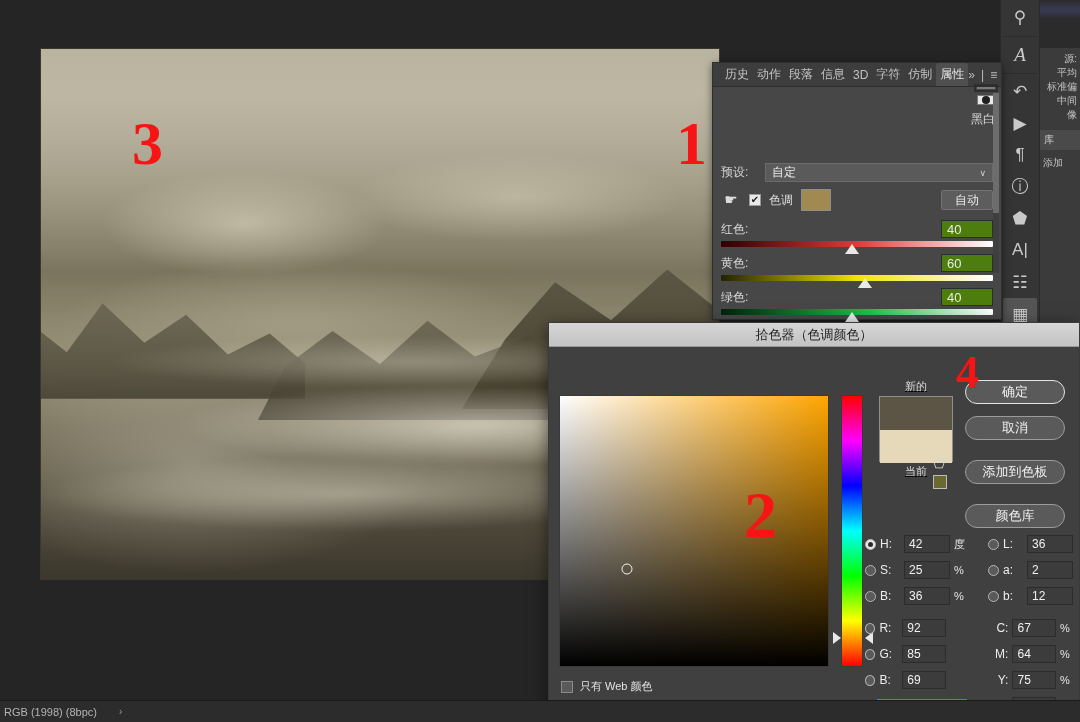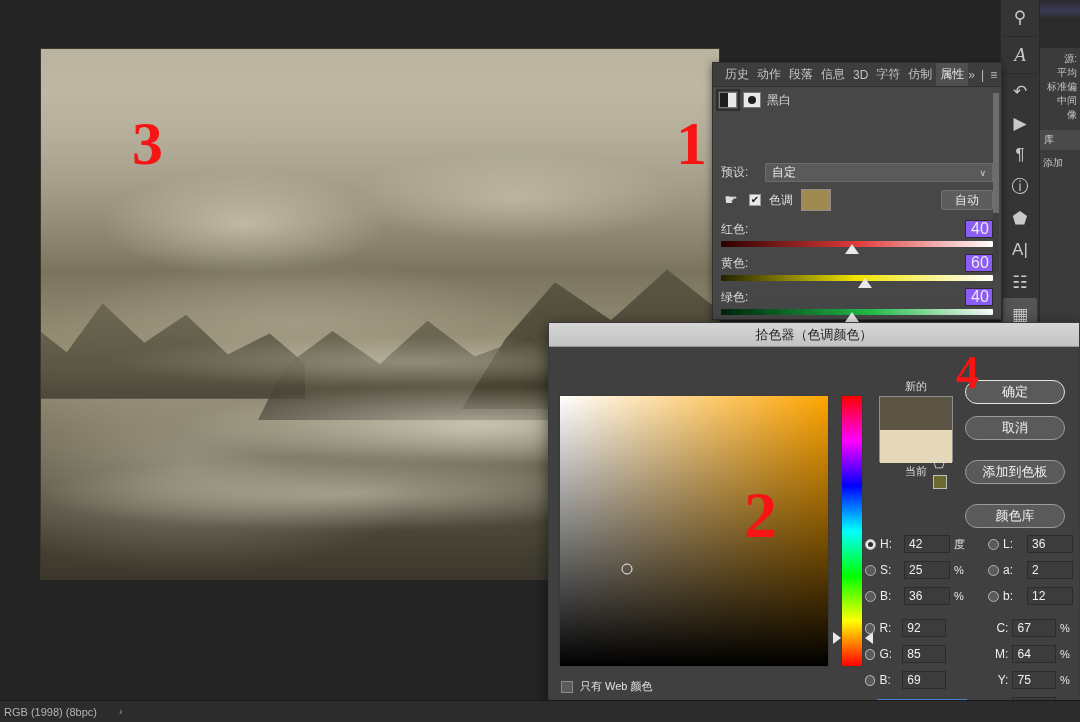--- a/index.html
+++ b/index.html
@@ -110,21 +110,21 @@
     box-shadow: 0 2px 8px rgba(0,0,0,0.5);
   }
   .panel-tabs {
     display: flex; align-items: center; height: 24px; background: #3d3d3d;
     border-bottom: 1px solid #2e2e2e; padding-left: 8px;
   }
   .ptab { color: #c2c2c2; font-size: 12px; padding: 3px 4px; white-space: nowrap; }
   .ptab.active { background: #4f4f4f; color: #e6e6e6; border-radius: 2px 2px 0 0; }
   .tabs-right { margin-left: auto; display: flex; align-items: center; gap: 6px; padding-right: 6px; color: #bdbdbd; font-size: 12px; }
 
-  .panel-head { display: flex; align-items: center; height: 26px; padding: 0 6px; gap: 6px; background: #474747; }
+  .panel-head { display: flex; align-items: flex-end; height: 26px; padding: 0 6px; gap: 6px; background: #474747; flex-direction: column; }
   .mini-sq { width: 18px; height: 16px; border: 1px solid #7a7a7a; display: inline-block;
     background: linear-gradient(to right, #1c1c1c 0 50%, #e8e8e8 50% 100%); }
   .mini-sq.sel { outline: 2px solid #2e2e2e; outline-offset: 1px; background-color:#555; }
   .mini-circ { width: 18px; height: 16px; border: 1px solid #7a7a7a; background: #e9e9e9;
     display: flex; align-items: center; justify-content: center; }
   .mini-circ i { width: 8px; height: 8px; background: #1f1f1f; border-radius: 50%; display: block; }
   .panel-head .title { color: #dcdcdc; font-size: 12px; }
 
   .panel-body { padding: 6px 8px 0 8px; position: relative; }
   .row-preset { display: flex; align-items: center; gap: 6px; margin-bottom: 7px; margin-top: 44px; }
@@ -144,22 +144,22 @@
   .cbx.off { background: #5a5a5a; color: transparent; border-color: #8a8a8a; }
   .tone-label { color: #dcdcdc; font-size: 12px; }
   .tone-swatch { width: 30px; height: 22px; border: 1px solid #8d8d8d; background: #a08a52; }
   .auto-btn { margin-left: auto; height: 20px; min-width: 52px; background: #5d5d5d;
     border: 1px solid #717171; border-radius: 2px; color: #eaeaea; font-size: 12px;
     display: flex; align-items: center; justify-content: center; padding: 0 10px; }
 
   .slider-block { margin-bottom: 7px; }
   .slider-top { display: flex; align-items: center; }
   .slider-top .s-label { color: #d9d9d9; font-size: 12px; }
-  .s-value { margin-left: auto; width: 28px; height: 18px; background: #8b5cf6;
-    border: 1px solid #2d2d2d; color: #e9e9e9; font-size: 16px;
+  .s-value { margin-left: auto; width: 52px; height: 18px; background: #4d7c0f;
+    border: 1px solid #2d2d2d; color: #e9e9e9; font-size: 13px;
     display: flex; align-items: center; padding-left: 5px; }
   .track { position: relative; height: 6px; margin-top: 3px; border-radius: 1px; }
   .track .thumb {
     position: absolute; top: 3px; width: 0; height: 0;
     border-left: 7px solid transparent; border-right: 7px solid transparent;
     border-bottom: 10px solid #e9e9e9; transform: translateX(-7px);
   }
   .panel-scroll { position: absolute; right: 2px; top: 30px; width: 6px; height: 180px;
     background: #3f3f3f; }
   .panel-scroll i { display: block; width: 6px; height: 120px; background: #6d6d6d; }
@@ -192,21 +192,21 @@
     position: absolute; left: 292px; top: 48px; width: 22px; height: 272px;
     border: 1px solid #3a3a3a;
     background: linear-gradient(to bottom,
       #ff0000 0%, #ff00ff 16.6%, #0000ff 33.3%, #00ffff 50%, #00ff00 66.6%, #ffff00 83.3%, #ff0000 100%);
   }
   .hue-arrow { position: absolute; width: 0; height: 0; border-top: 6px solid transparent;
     border-bottom: 6px solid transparent; }
   .hue-arrow.left { left: 284px; border-left: 8px solid #e8e8e8; }
   .hue-arrow.right { left: 316px; border-right: 8px solid #e8e8e8; }
 
-  .swatch-col { position: absolute; left: 328px; top: 30px; width: 78px; text-align: center; }
+  .swatch-col { position: absolute; left: 328px; top: 30px; width: 78px; text-align: center; text-decoration: underline; }
   .swatch-col .cap { color: #dcdcdc; font-size: 11px; margin: 2px 0; }
   .swatch-box { width: 74px; height: 66px; border: 1px solid #8e8e8e; margin: 0 auto; }
   .swatch-new { height: 33px; }
   .swatch-cur { height: 33px; }
   .cube-ico { position: absolute; left: 384px; top: 108px; color: #d5d5d5; font-size: 14px; }
   .gamut-sw { position: absolute; left: 384px; top: 128px; width: 14px; height: 14px;
     background: #6a6a30; border: 1px solid #bdbdbd; }
 
   .pbtn {
     position: absolute; left: 416px; width: 100px; height: 24px;

